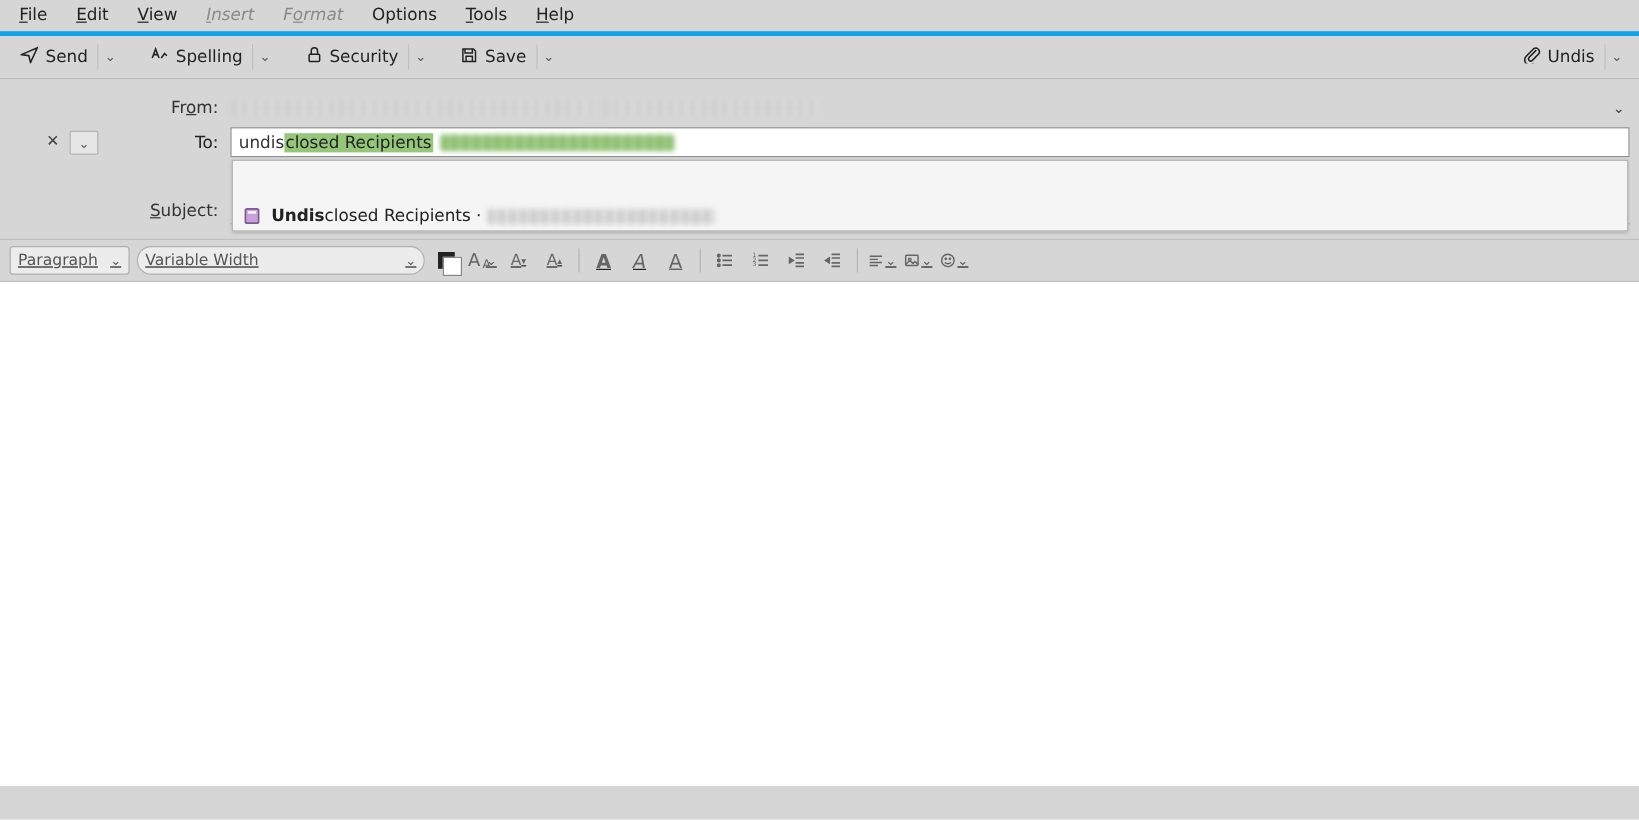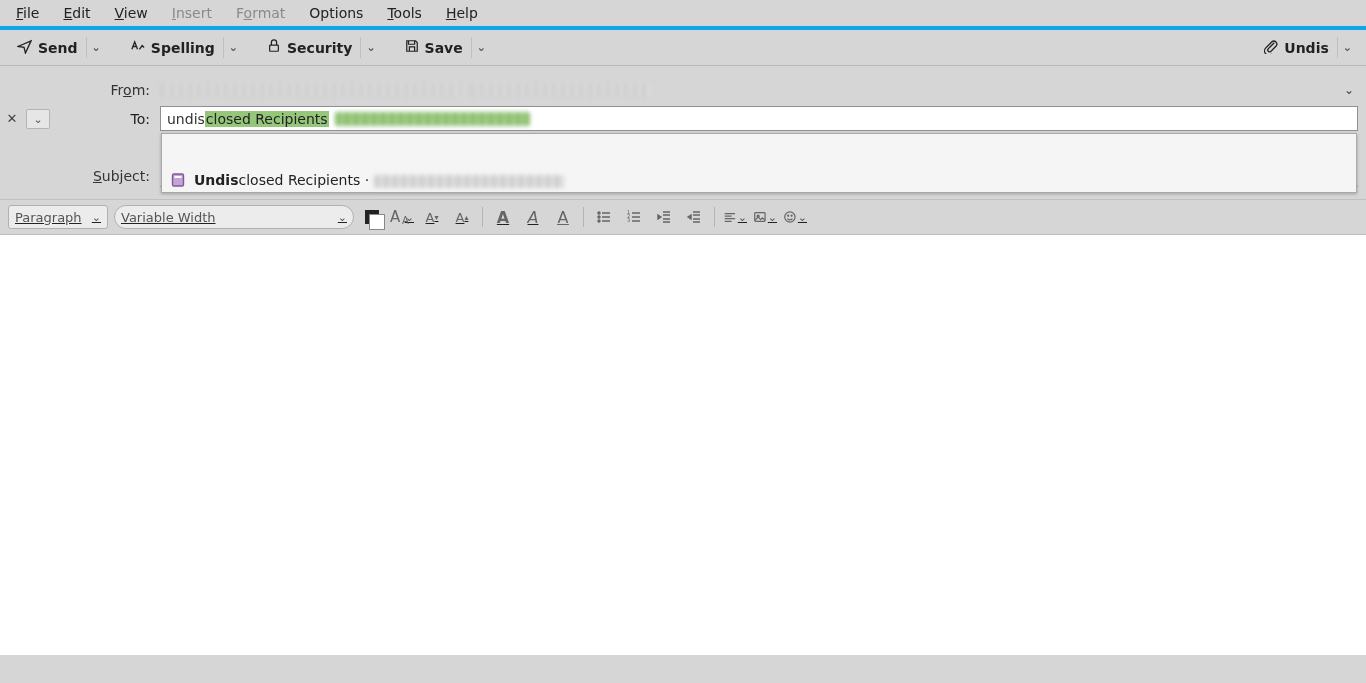--- a/index.html
+++ b/index.html
@@ -1,30 +1,30 @@
 <!DOCTYPE html>
 <html><head>
 <meta charset="utf-8">
 <style>
 * { box-sizing: border-box; margin: 0; padding: 0; font-family: "DejaVu Sans", "Segoe UI", sans-serif; }
 body { background: #d6d6d6; width: 1366px; height: 683px; overflow: hidden; font-size: 13px; color: #222; }
 
 .menubar { display: flex; align-items: center; height: 30px; background: #d6d6d6; padding: 0 4px; gap: 0; border-bottom: 4px solid #0ea5e9; }
 .menubar .mi { padding: 4px 12px; font-size: 14px; cursor: default; }
-.menubar .mi.disabled { color: #8a8a8a; }
+.menubar .mi.disabled { color: #8a8a8a; font-style: italic; }
 .menubar .mi .ul { text-decoration: underline; }
 
 .toolbar { display: flex; align-items: center; height: 36px; background: #d6d6d6; padding: 0 8px; border-bottom: 1px solid #b8b8b8; }
 .tgroup { display: flex; align-items: center; border: 1px solid transparent; border-radius: 3px; }
-.tbtn { display: inline-flex; align-items: center; gap: 6px; padding: 4px 8px; font-size: 14px; font-weight: bold; }
+.tbtn { display: inline-flex; align-items: center; gap: 6px; padding: 4px 8px; font-size: 14px; }
 .tbtn.split { border-left: 1px solid #bfbfbf; padding: 4px 5px; }
 .tsep { width: 14px; }
 
 .hdr { background: #d6d6d6; padding-top: 10px; }
-.hrow { display: flex; align-items: center; min-height: 27px; margin-bottom: 2px; padding-right: 8px; }
+.hrow { display: flex; align-items: center; min-height: 27px; margin-bottom: 2px; padding-right: 8px; padding-left: 32px; }
 .lblcol { width: 160px; text-align: right; padding-right: 10px; font-size: 14px; color: #333; }
 .lblcol .ul { text-decoration: underline; }
 .ctrlcol { flex: 1; display: flex; align-items: center; position: relative; }
 
 .from-line { display: flex; align-items: center; width: 100%; }
 .pix { display: inline-block; height: 14px; background: repeating-linear-gradient(90deg,#cfcfcf,#cfcfcf 6px,#dedede 6px,#dedede 9px); filter: blur(2px); border-radius: 2px; }
 .from-pix1 { width: 300px; margin-right: 10px; }
 .from-pix2 { width: 180px; }
 .dd-chev { margin-left: auto; padding-right: 4px; color: #444; font-size: 12px; }
 

